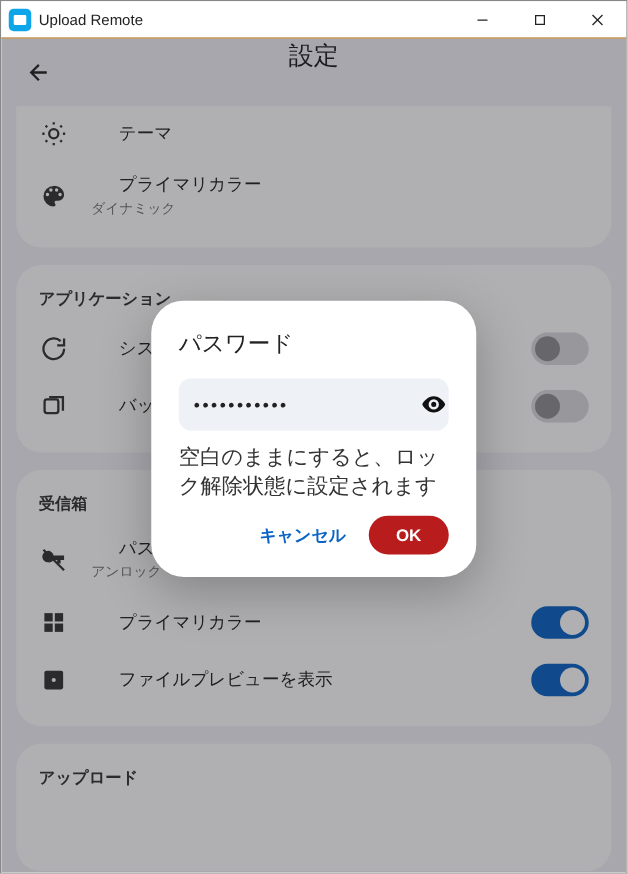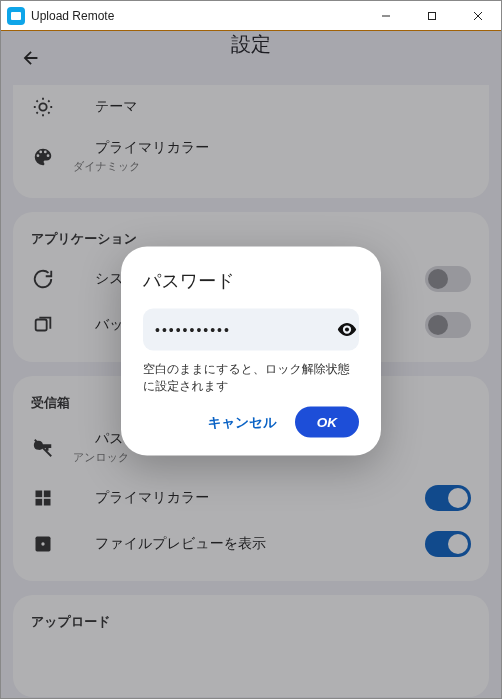--- a/index.html
+++ b/index.html
@@ -32,24 +32,24 @@
   .toggle.on  .knob { right:3px; background:#fff; }
   .first-card { border-top-left-radius:0; border-top-right-radius:0; padding-top:4px; margin-top:-4px; }
 
   .scrim { position:absolute; inset:0; background:rgba(30,30,35,0.35); }
 
   .dialog { position:absolute; left:50%; top:48%; transform:translate(-50%,-50%); width:260px; background:#fff; border-radius:26px; padding:22px 22px 18px; box-shadow:0 12px 40px rgba(0,0,0,0.25); }
   .dialog .dtitle { font-size:18px; color:#222; margin-bottom:16px; }
   .dialog .field { position:relative; background:#eef2f7; border-radius:10px; height:42px; display:flex; align-items:center; padding:0 12px; margin-bottom:10px; }
   .dialog .field input { border:none; background:transparent; outline:none; flex:1; font-size:14px; letter-spacing:2px; color:#222; }
   .dialog .field .eye { width:24px; height:24px; display:flex; align-items:center; justify-content:center; color:#222; }
-  .dialog .hint { font-size:12px; color:#333; margin-bottom:12px; }
+  .dialog .hint { font-size:17px; color:#333; margin-bottom:12px; }
   .dialog .actions { display:flex; justify-content:flex-end; align-items:center; gap:18px; }
   .dialog .cancel { color:#0b63c5; font-size:13.5px; font-weight:600; background:none; border:none; }
-  .dialog .ok { background:#1d4ed8; color:#fff; border:none; border-radius:18px; padding:8px 22px; font-size:13.5px; font-weight:600;font-style:italic; }
+  .dialog .ok { background:#b91c1c; color:#fff; border:none; border-radius:18px; padding:8px 22px; font-size:13.5px; font-weight:600; }
 
   svg { display:block; }
 </style>
 </head>
 <body>
 
 <div class="window">
 
   <div class="titlebar">
     <div class="appicon">

